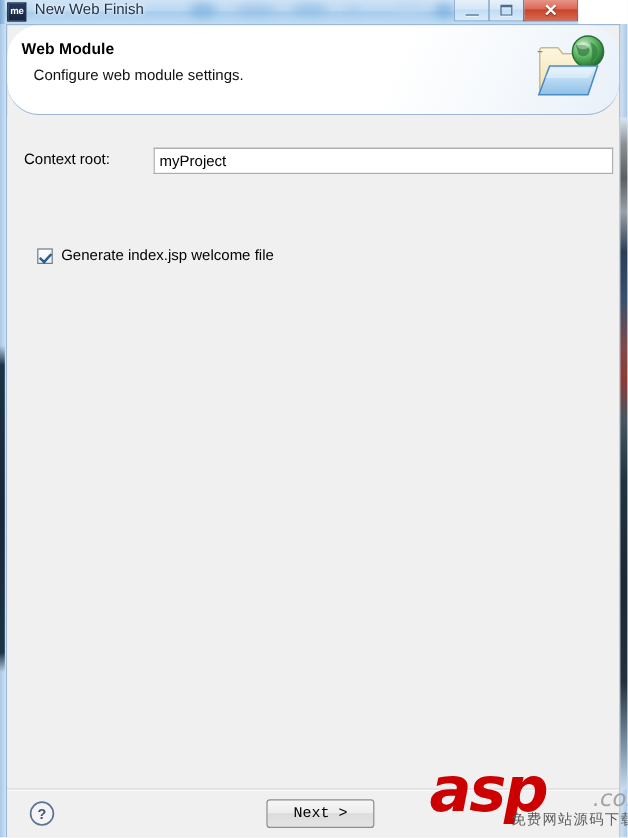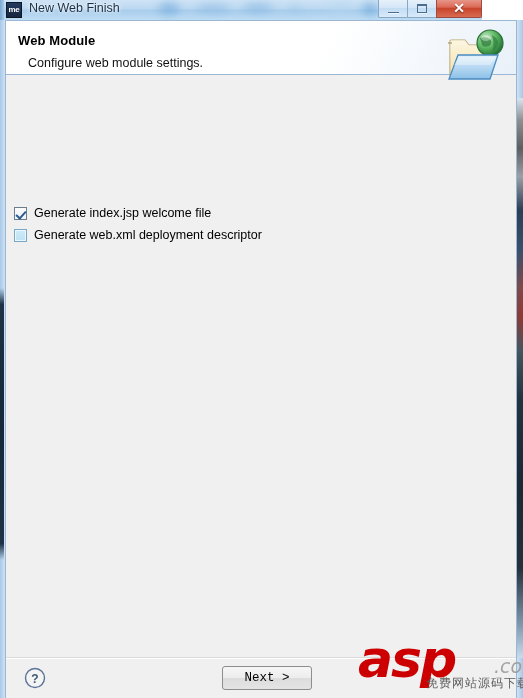--- a/index.html
+++ b/index.html
@@ -188,24 +188,25 @@
       #24313c 84%,
       #7f97ad 94%,
       #c8dcee 100%);
   }
 
   
   #header {
     position: absolute;
     left: 0; top: 0;
     width: 510px;
-    height: 54px;
+    height: 75px;
     background: linear-gradient(115deg, #ffffff 0%, #ffffff 62%, #f4f8fc 82%, #e8f0f9 100%);
     border-bottom: 1px solid #9cb7d4;
     box-sizing: border-box;
+    border-radius: 27px;
   }
   #header-title {
     position: absolute;
     left: 12px; top: 12px;
     font-size: 13px;
     font-weight: bold;
     color: #000000;
     letter-spacing: .1px;
   }
   #header-subtitle {
@@ -254,21 +255,21 @@
     font-family: "Liberation Sans", sans-serif;
     font-size: 12.5px;
     color: #000000;
     padding: 0 4px;
     outline: none;
     border-radius: 0;
   }
 
   .check-row {
     position: absolute;
-    left: 8px;
+    left: 25px;
     height: 16px;
     display: flex;
     align-items: center;
     cursor: default;
   }
   .cbox {
     width: 13px; height: 13px;
     box-sizing: border-box;
     border: 1px solid #5a7d9e;
     position: relative;
@@ -459,31 +460,31 @@
         <path d="M46 8 Q52 11 52 16 Q51 22 46 25 Q49 18 46 8 Z" fill="#2f7d3e" opacity=".7"></path>
         <ellipse cx="40" cy="11" rx="5" ry="3" fill="#ffffff" opacity=".35"></ellipse>
 
         <path d="M12 28 L52 28 L44 52 L3 52 Z" fill="url(#frontgrad)" stroke="#4a8bc2" stroke-width="1.3"></path>
         <path d="M13 30 L50 30 L44 38 L8 38 Z" fill="#ffffff" opacity=".35"></path>
       </svg>
     </div>
 
     <div id="body-area">
 
+      <div class="field-row" style="top:26px;">
+        <span class="field-label">Context root:</span>
+        <input class="field-input" type="text" spellcheck="false" value="myProject" style="">
+      </div>
 
 
       <div class="check-row" style="top:108px;">
         <span class="cbox checked"></span>
         <span class="check-label">Generate index.jsp welcome file</span>
       </div>
 
-      <div class="check-row" style="top:130px;">
-        <span class="cbox unchecked"></span>
-        <span class="check-label">Generate web.xml deployment descriptor</span>
-      </div>
 
     </div>
 
     <div id="footer">
       <svg id="help-icon" viewBox="0 0 22 22">
         <circle cx="11" cy="11" r="9.5" fill="#f4f4f4" stroke="#5a7396" stroke-width="1.4"></circle>
         <text x="11" y="15.5" text-anchor="middle" font-family="Liberation Sans, sans-serif" font-size="12" font-weight="bold" fill="#3d5876">?</text>
       </svg>
 
       <div class="btn" id="btn-next">Next &gt;</div>

